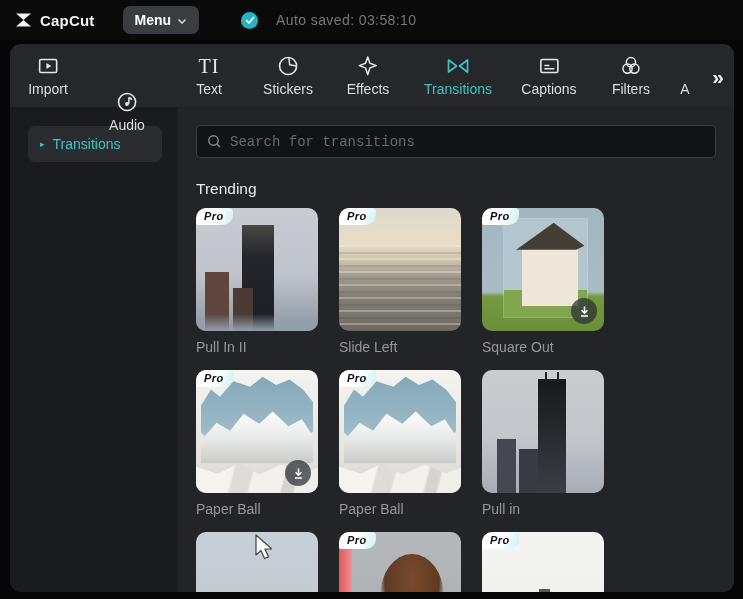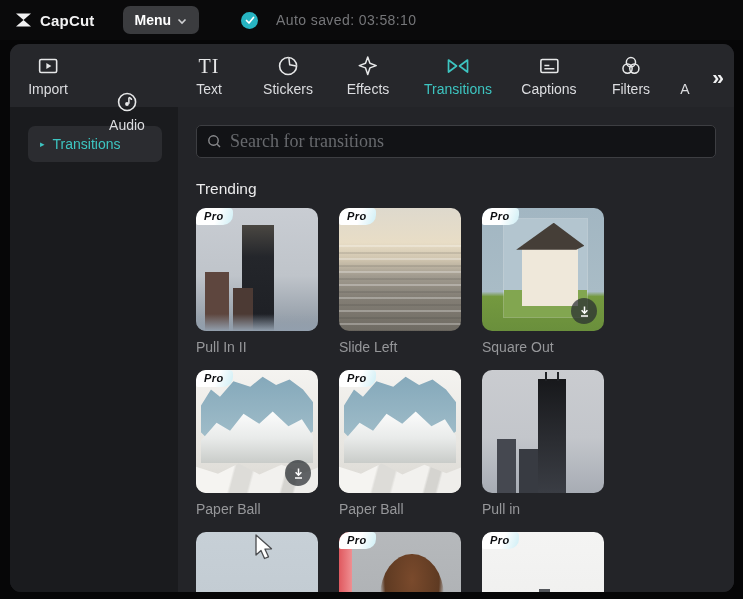--- a/index.html
+++ b/index.html
@@ -37,21 +37,21 @@
 
   
   .panel-body { display:flex; width:100%; height:485px; }
   .sidebar { width:168px; height:100%; background:#1a1b1e; flex:0 0 auto; }
   .side-item { margin:19px 0 0 18px; width:134px; height:36px; background:#2b2c30; border-radius:7px; display:flex; align-items:center; gap:8px; padding-left:12px; cursor:pointer; }
   .side-item .tri { color:#3dc5c1; font-size:9px; }
   .side-item .slabel { color:#3dc5c1; font-size:14px; }
 
   .content { flex:1; height:100%; background:#232428; padding:18px 0 0 18px; position:relative; }
   .searchbox { width:520px; height:33px; background:#121316; border:1px solid #3d3e42; border-radius:5px; display:flex; align-items:center; padding:0 10px; gap:8px; }
-  .searchbox input { flex:1; background:transparent; border:none; outline:none; color:#c8c9cb; font-size:18px; font-family:Liberation Serif, serif; }
+  .searchbox input { flex:1; background:transparent; border:none; outline:none; color:#c8c9cb; font-size:14px; font-family:Liberation Mono, monospace; }
   .searchbox input::placeholder { color:#67696d; }
 
   .section-title { margin-top:22px; color:#ebebec; font-size:15.5px; }
 
   .grid { margin-top:10px; width:432px; display:flex; flex-wrap:wrap; column-gap:21px; }
   .card { width:122px; margin-bottom:15px; cursor:pointer; }
   .thumb { position:relative; width:122px; height:123px; border-radius:10px; overflow:hidden; }
   .thumb i { position:absolute; display:block; }
   .card .clabel { margin-top:8px; font-size:14px; color:#96979a; white-space:nowrap; }
 

